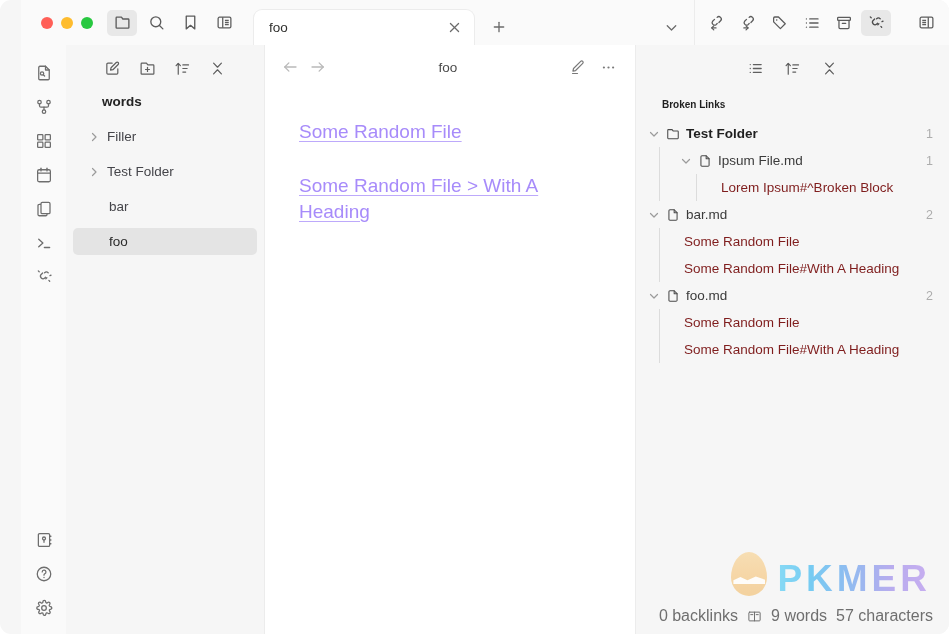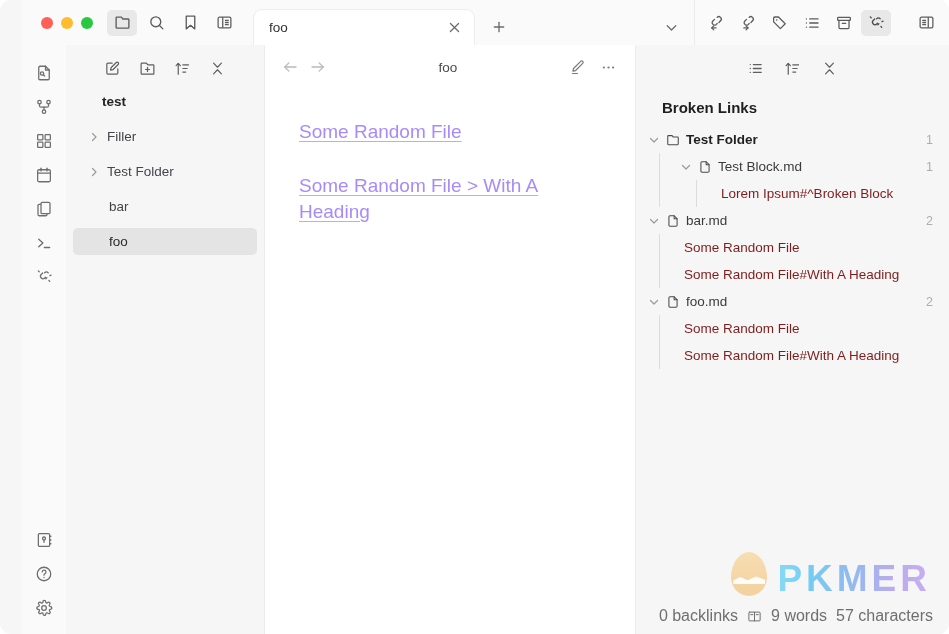--- a/index.html
+++ b/index.html
@@ -193,21 +193,21 @@
     position: relative;
   }
   .rp-toolbar {
     height: 32px;
     display: flex; align-items: center; justify-content: center;
     gap: 20px;
     padding-top: 14px;
     color: #5f5f5f;
   }
   .rp-heading {
-    font-size: 15px; font-weight: bold; color: #1f1f1f;
+    font-size: 10px; font-weight: bold; color: #1f1f1f;
     padding: 22px 0 10px 26px;
   }
   .bl-tree { padding-right: 12px; font-size: 13.5px; }
   .bl-row {
     display: flex; align-items: center;
     height: 27px;
     gap: 6px;
     position: relative;
   }
   .bl-row .count {
@@ -511,21 +511,21 @@
         </span>
         <span>
           <svg width="17" height="17" viewBox="0 0 24 24" fill="none" stroke="#5f5f5f" stroke-width="1.7" stroke-linecap="round" stroke-linejoin="round">
               <polyline points="6.5,4.5 12,10.2 17.5,4.5"></polyline>
               <polyline points="6.5,19.5 12,13.8 17.5,19.5"></polyline>
             </svg>
         </span>
       </div>
 
       <div class="exp-tree">
-        <div class="vault-name">test</div>
+        <div class="vault-name">words</div>
 
         <div class="tree-row">
           <span class="chev">
             <svg width="12" height="12" viewBox="0 0 24 24" fill="none" stroke="currentColor" stroke-width="2.4" stroke-linecap="round" stroke-linejoin="round">
                 <polyline points="9,5 16,12 9,19"></polyline>
               </svg>
           </span>
           <span>Filler</span>
         </div>
 
@@ -645,21 +645,21 @@
             <svg width="12" height="12" viewBox="0 0 24 24" fill="none" stroke="currentColor" stroke-width="2.4" stroke-linecap="round" stroke-linejoin="round">
                 <polyline points="5,9 12,16 19,9"></polyline>
               </svg>
           </span>
           <span>
             <svg width="14" height="14" viewBox="0 0 24 24" fill="none" stroke="#4a4a4a" stroke-width="1.8" stroke-linecap="round" stroke-linejoin="round">
                 <path d="M14 3H6.8A1.8 1.8 0 0 0 5 4.8v14.4A1.8 1.8 0 0 0 6.8 21h10.4a1.8 1.8 0 0 0 1.8-1.8V8z"></path>
                 <polyline points="14,3 14,8 19,8"></polyline>
               </svg>
           </span>
-          <span class="bl-label">Test Block.md</span>
+          <span class="bl-label">Ipsum File.md</span>
           <span class="count">1</span>
         </div>
 
         <div class="bl-row">
           <span style="display:inline-block;width:17px"></span>
           <span class="guide"></span>
           <span style="display:inline-block;width:24px"></span>
           <span class="guide"></span>
           <span style="display:inline-block;width:12px"></span>
           <span class="bl-link">Lorem Ipsum#^Broken Block</span>

